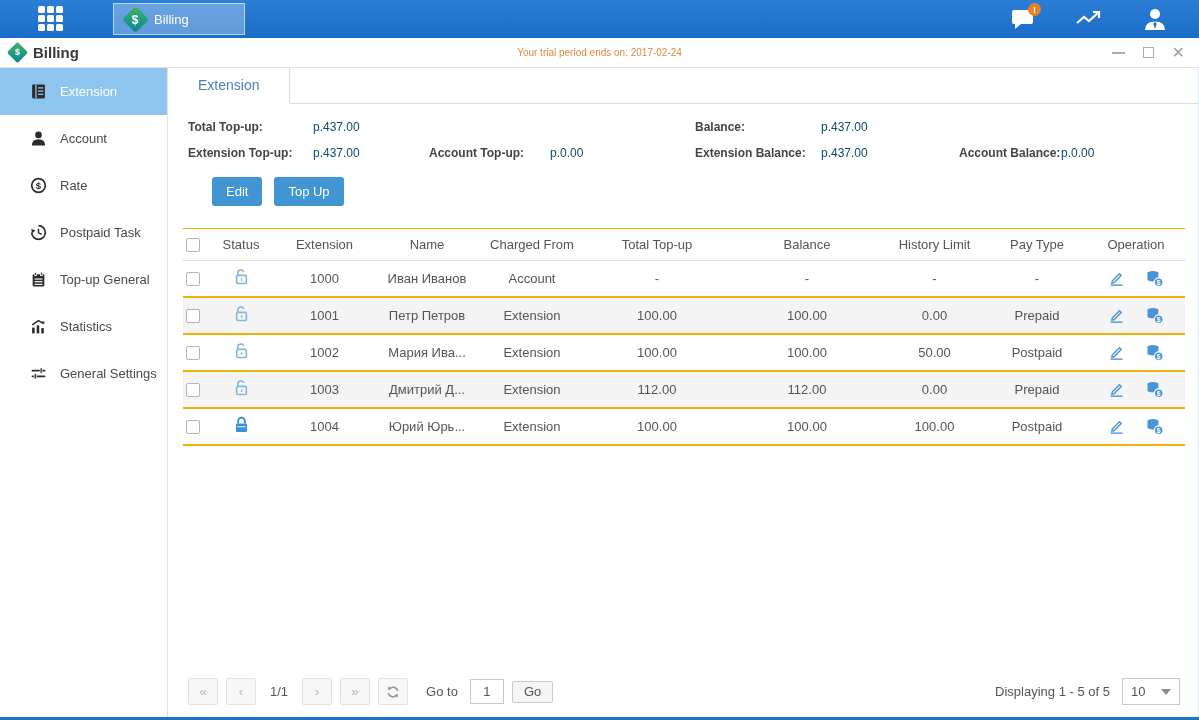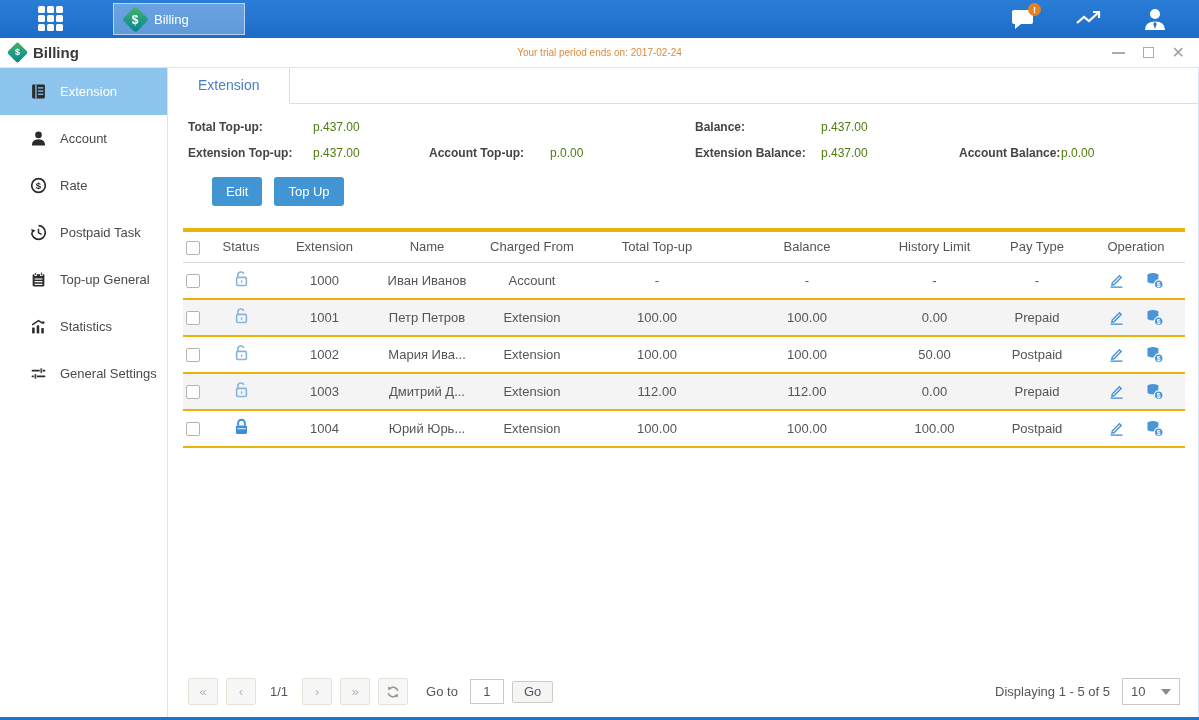--- a/index.html
+++ b/index.html
@@ -62,32 +62,32 @@
     background:#fff; border-right:1px solid #d9e7f4; }
   .tabstrip { height:36px; border-bottom:1px solid #ddd; display:flex; }
   .tab { padding:0 30px; line-height:35px; font-size:14px; color:#4a7fc1;
     background:#fff; border-right:1px solid #ddd; margin-bottom:-1px;
     border-bottom:1px solid #fff; cursor:pointer; }
 
   .summary { margin:16px 0 0 20px; display:grid;
     grid-template-columns:125px 116px 121px 145px 126px 138px 102px auto;
     row-gap:12px; font-size:12px; align-items:center; }
   .slabel { font-weight:bold; color:#454545; }
-  .sval { color:#4d7c0f; }
+  .sval { color:#0c4a6e; }
 
   .btnrow { margin:17px 0 0 20px; display:flex; gap:12px;padding-left:24px; }
   .btn-blue { background:#4195d2; color:#fff; border:none; font-size:13px;
     padding:7px 14px; border-radius:3px; cursor:pointer;
     font-family:"Liberation Sans", sans-serif; }
 
   
   table { border-collapse:collapse; table-layout:fixed; width:1002px;
     margin:22px 0 0 15px; font-size:13px; color:#555; }
   thead th { font-weight:normal; color:#555; height:32px; text-align:center;
-    border-top:4px solid #eab308; border-bottom:1px solid #d9d9d9; }
+    border-top:1px solid #eab308; border-bottom:1px solid #d9d9d9; }
   tbody td { height:35px; text-align:center; border-bottom:2px solid #eab308; }
   tbody tr:nth-child(even) { background:#f4f4f4; }
   th.cbcell, td.cbcell { text-align:left; }
   .cb { width:14px; height:14px; border:1px solid #b4b4b4; border-radius:2px;
     background:#fff; margin-left:3px; cursor:pointer; display:inline-block;
     vertical-align:middle; }
   .opcell { display:flex; align-items:center; justify-content:center;
     gap:20px; height:35px; }
   .icon-btn { cursor:pointer; display:inline-flex; }
 

